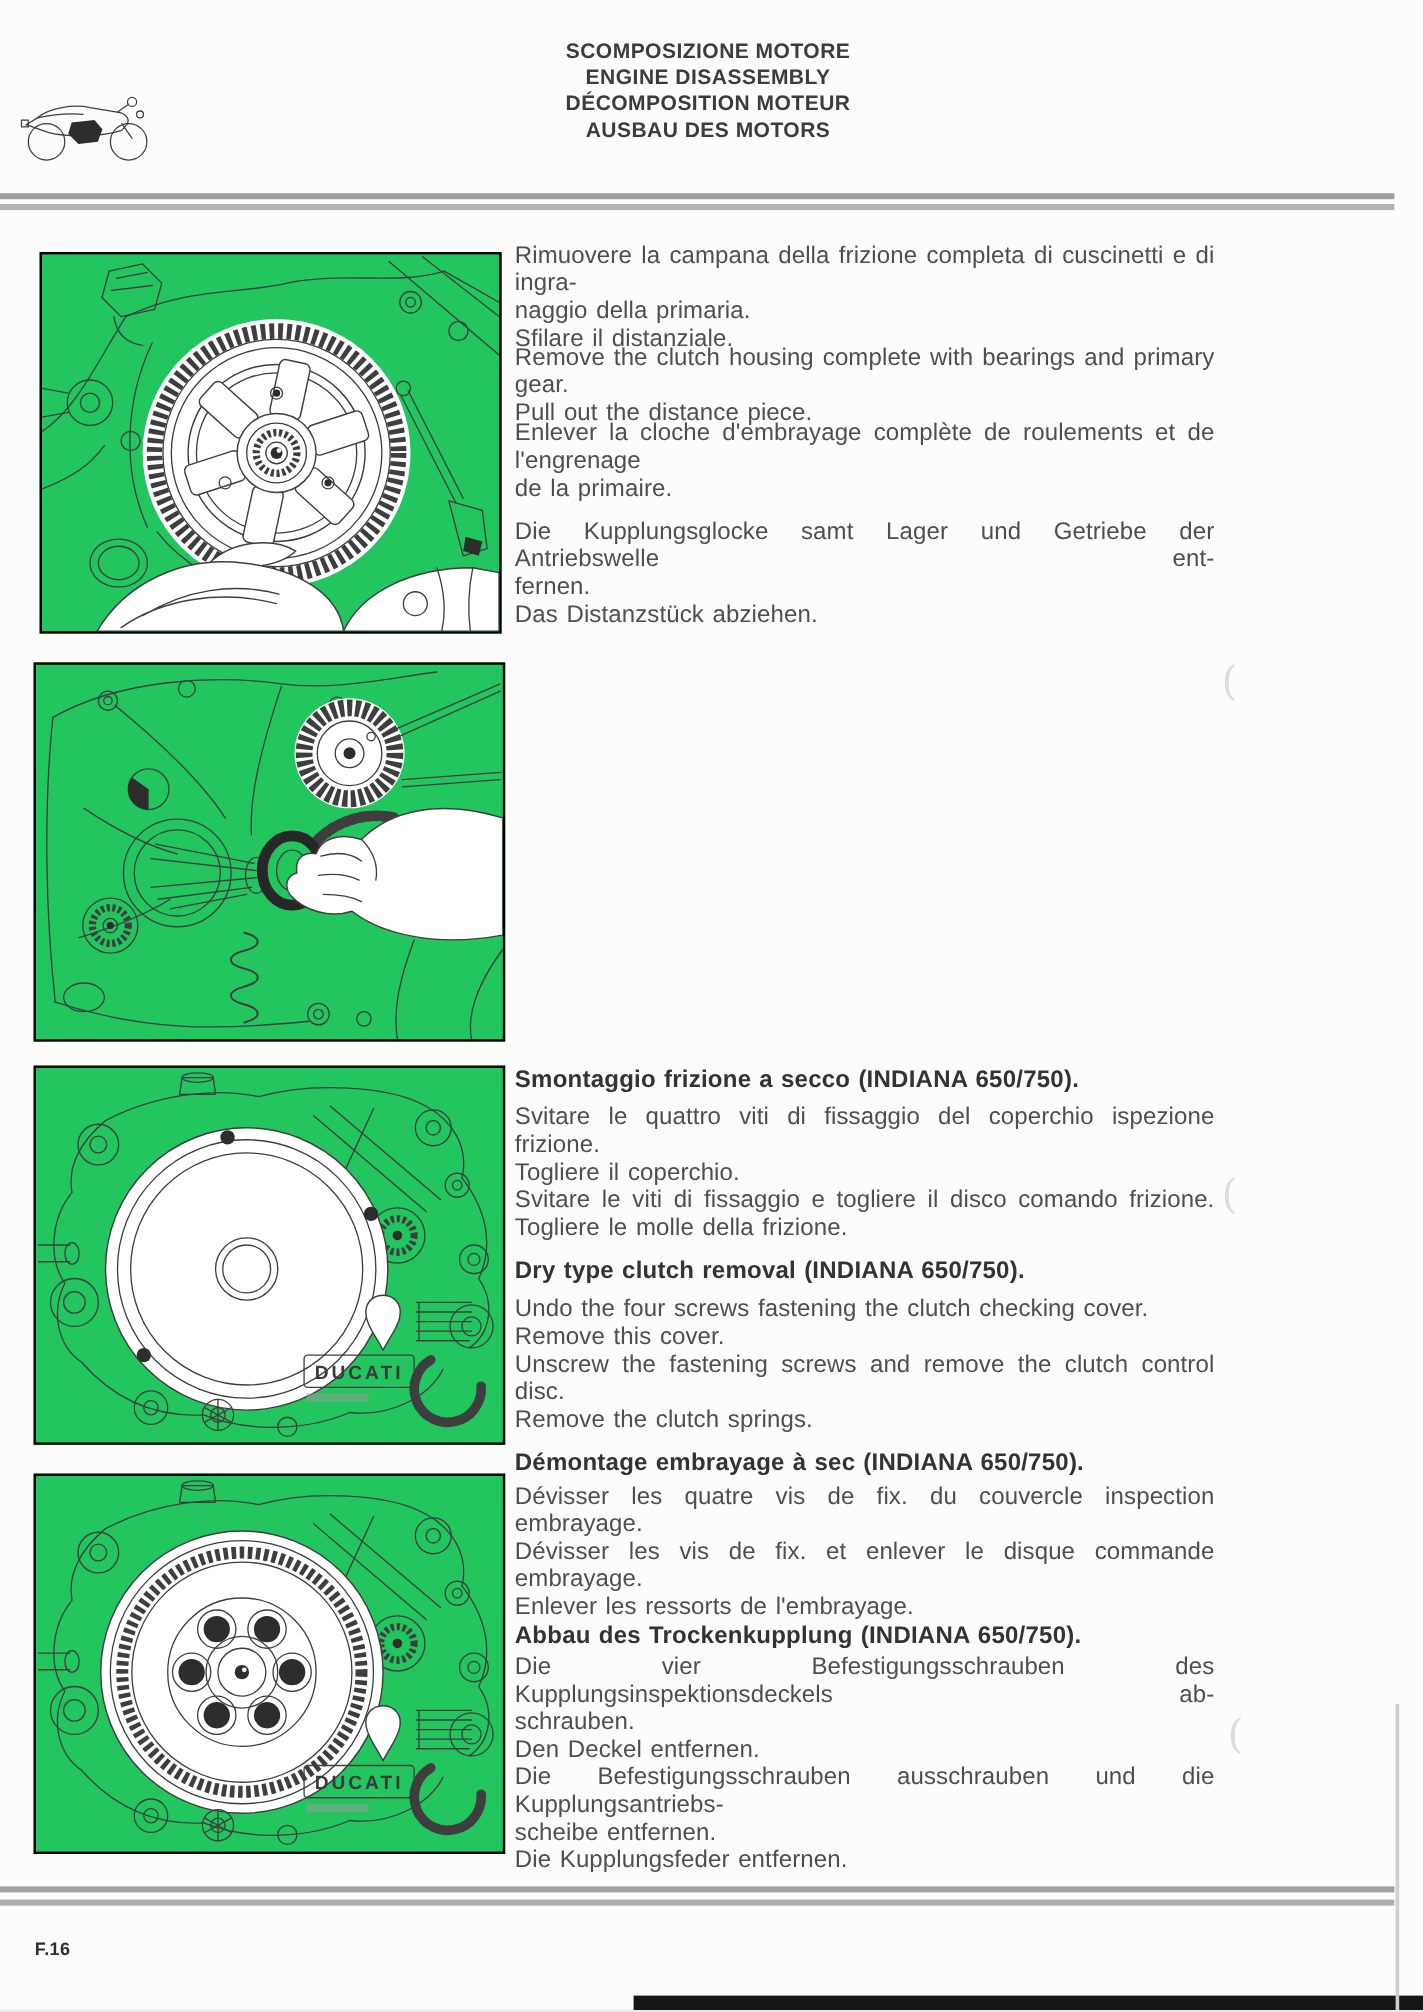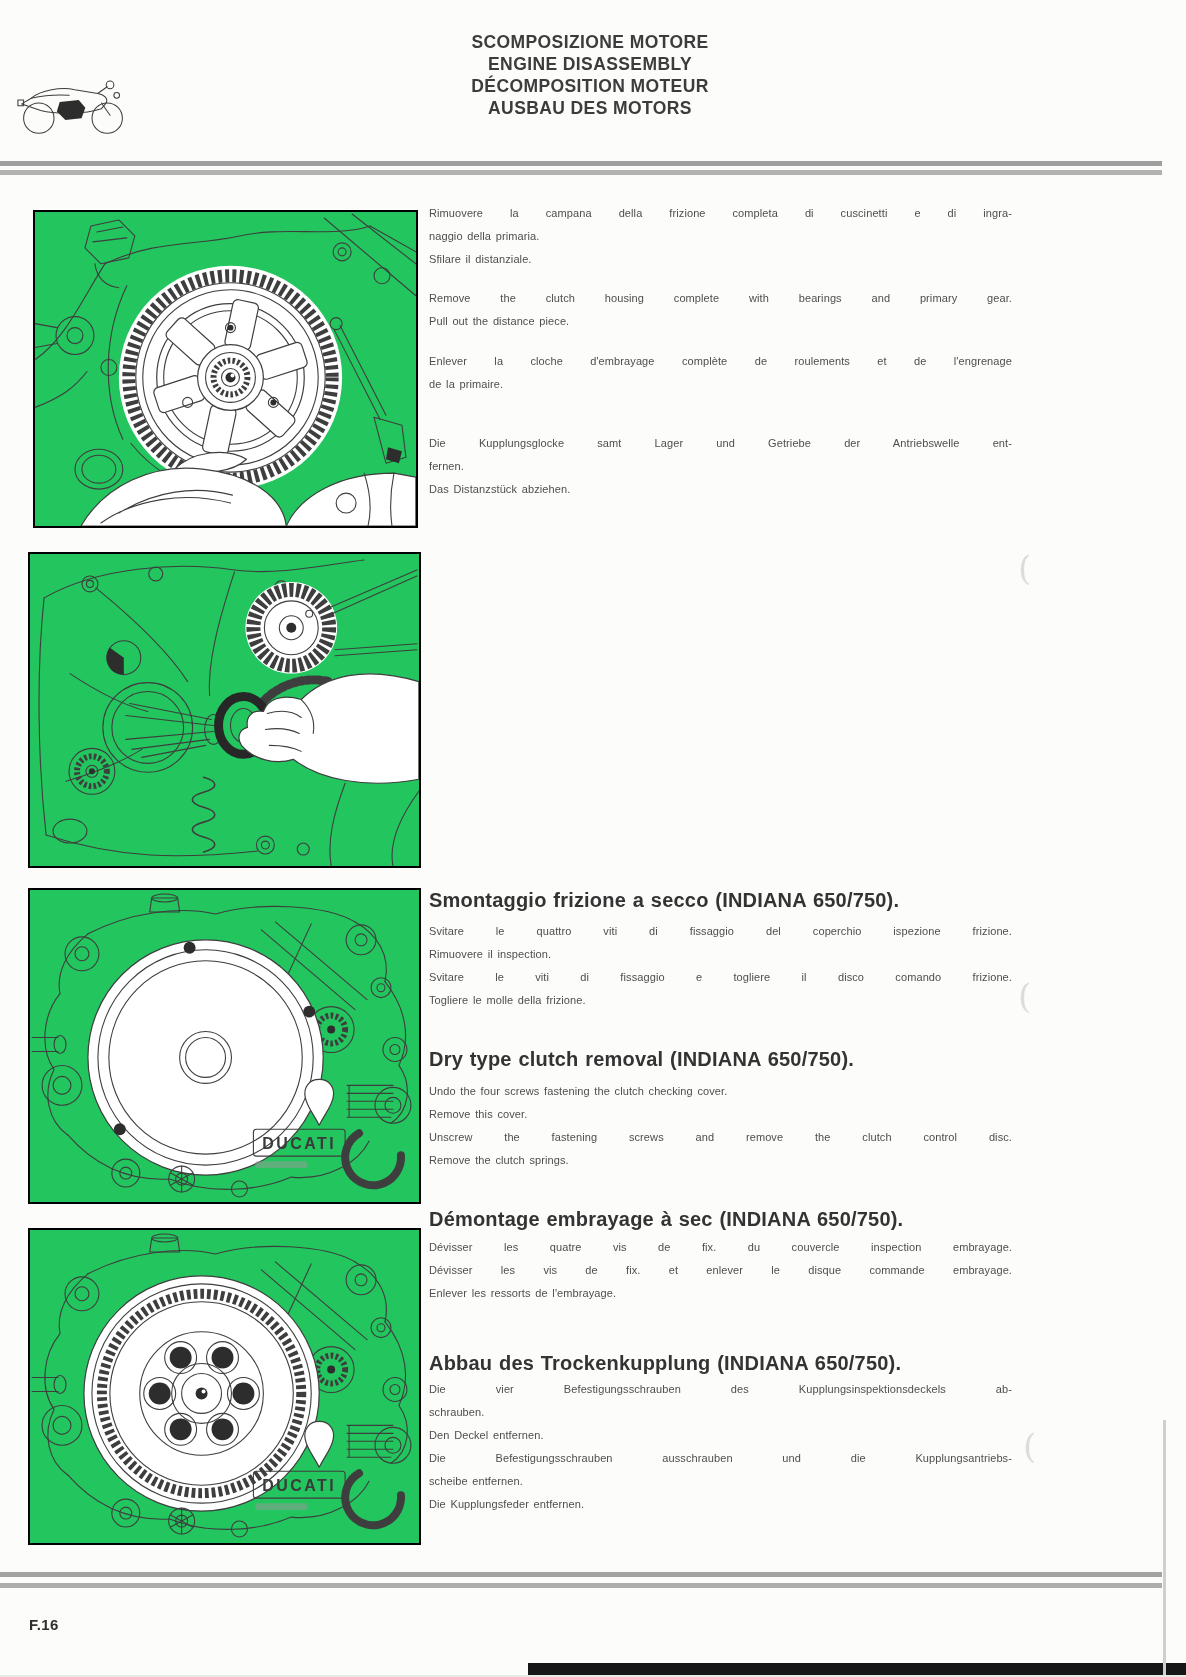--- a/index.html
+++ b/index.html
@@ -17,21 +17,21 @@
   .r2b{top:1583px;background:#adadab;}
   
   .fig{position:absolute;background:#22c55e;border:2px solid #000000;box-sizing:border-box;}
   .fig svg{display:block;width:100%;height:100%;}
   .fig1{left:33px;top:210px;width:385px;height:318px;}
   .fig2{left:28px;top:552px;width:393px;height:316px;}
   .fig3{left:28px;top:888px;width:393px;height:316px;}
   .fig4{left:28px;top:1228px;width:393px;height:317px;}
   
   .blk{position:absolute;left:429px;width:583px;}
-  .para .tl{font-size:11px;line-height:23px;color:#4e4e4e;word-spacing:1.5px;letter-spacing:.1px;}
+  .para .tl{font-size:20px;line-height:23px;color:#4e4e4e;word-spacing:1.5px;letter-spacing:.1px;}
   .jl{text-align:justify;text-align-last:justify;}
   .heading .tl{font-size:20px;line-height:22px;font-weight:bold;color:#333;letter-spacing:.2px;word-spacing:1px;}
   .blk0{top:202px}.blk1{top:287px}.blk2{top:350px}.blk3{top:432px}
   .blk4{top:889px}.blk5{top:920px}
   .blk6{top:1048px}.blk7{top:1080px}
   .blk8{top:1208px}.blk9{top:1236px}
   .blk10{top:1352px}.blk11{top:1378px}
   
   .pagenum{position:absolute;left:29px;top:1616px;font-size:15px;font-weight:bold;color:#2e2e2e;letter-spacing:.3px;}
   .footer-bar{position:absolute;left:528px;top:1663px;width:658px;height:14px;background:#161616;}
@@ -325,21 +325,21 @@
       <div class="blk para blk3">
         <div class="tl jl">Die Kupplungsglocke samt Lager und Getriebe der Antriebswelle ent-</div>
         <div class="tl">fernen.</div>
         <div class="tl">Das Distanzstück abziehen.</div>
       </div>
       <div class="blk heading blk4">
         <div class="tl">Smontaggio frizione a secco (INDIANA 650/750).</div>
       </div>
       <div class="blk para blk5">
         <div class="tl jl">Svitare le quattro viti di fissaggio del coperchio ispezione frizione.</div>
-        <div class="tl">Rimuovere il inspection.</div>
+        <div class="tl">Togliere il coperchio.</div>
         <div class="tl jl">Svitare le viti di fissaggio e togliere il disco comando frizione.</div>
         <div class="tl">Togliere le molle della frizione.</div>
       </div>
       <div class="blk heading blk6">
         <div class="tl">Dry type clutch removal (INDIANA 650/750).</div>
       </div>
       <div class="blk para blk7">
         <div class="tl">Undo the four screws fastening the clutch checking cover.</div>
         <div class="tl">Remove this cover.</div>
         <div class="tl jl">Unscrew the fastening screws and remove the clutch control disc.</div>

